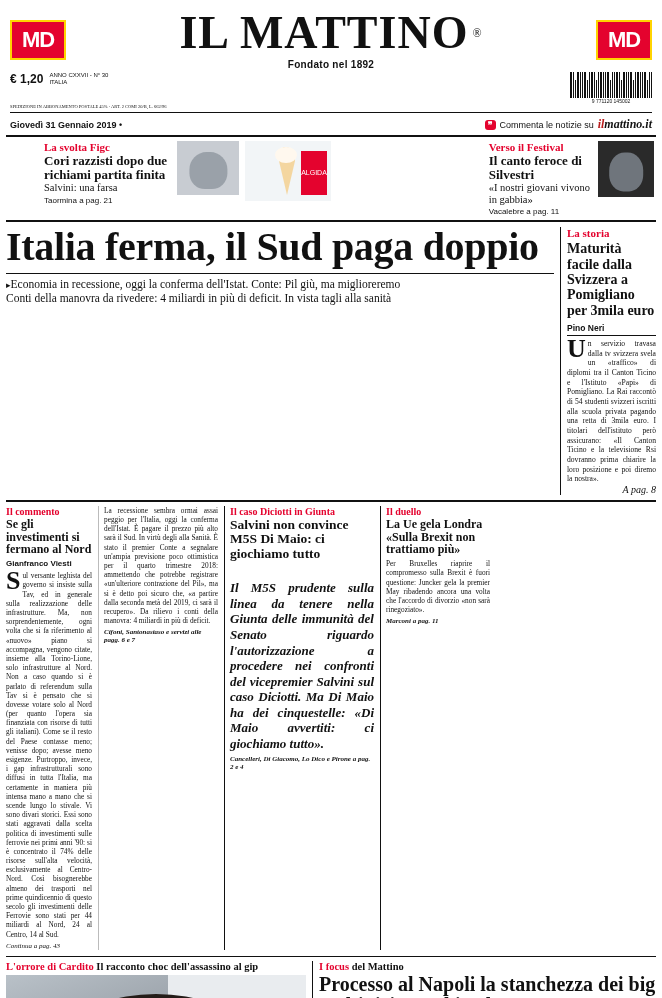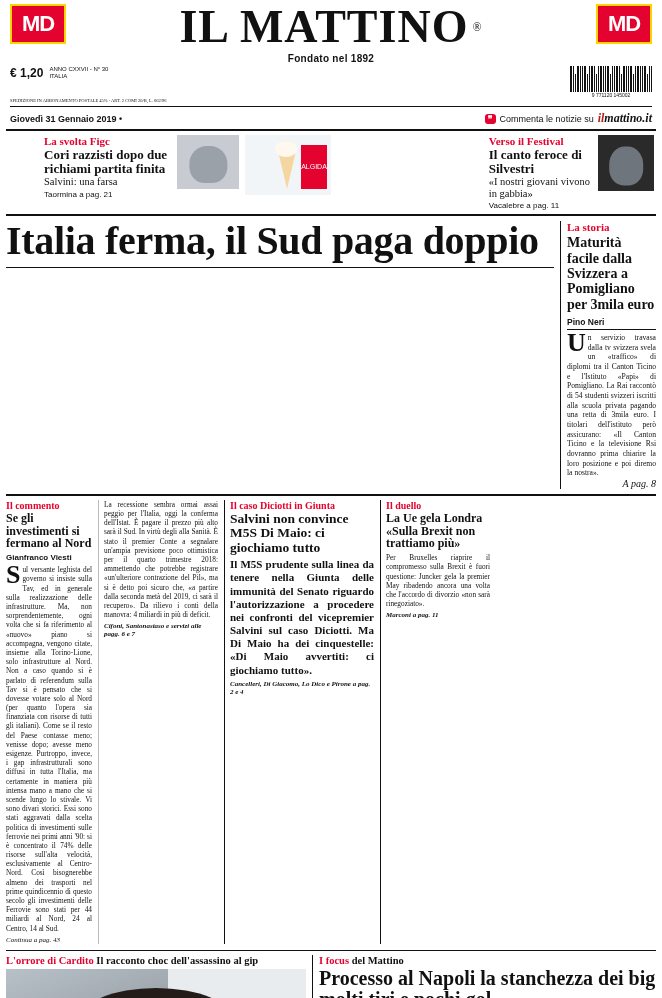--- a/index.html
+++ b/index.html
@@ -6,21 +6,21 @@
   body {
     width: 662px; height: 998px;
     background: #ffffff;
     font-family: "Liberation Serif", serif;
     color: #111;
     overflow: hidden;
   }
   .page { width: 662px; height: 998px; position: relative; padding: 0 6px; }
 
   
-  .masthead { display:flex; align-items:flex-start; justify-content:space-between; padding: 4px 4px 0 4px; }
+  .masthead { display:flex; align-items:center; justify-content:space-between; padding: 10px 4px 0 4px; }
   .md-logo {
     width:56px; height:40px; background:#e4032e; border:2px solid #ffd400;
     display:flex; align-items:center; justify-content:center;
     color:#fff; font-family:"Liberation Sans", sans-serif; font-weight:bold; font-size:22px;
     letter-spacing:-1px;
   }
   .title-wrap { flex:1; text-align:center; position:relative; }
   .paper-title {
     font-family:"Liberation Serif", serif;
     font-weight:bold; font-size:46px; letter-spacing:1px; line-height:1;
@@ -85,21 +85,21 @@
   .fivecol { display:flex; gap:6px; border-top:2px solid #111; margin-top:5px; padding-top:4px; }
   .col { font-size:7.4px; }
   .c1 { width:86px; }
   .c2 { width:120px; border-left:1px solid #bbb; padding-left:5px;}
   .c3 { width:150px; border-left:1px solid #111; padding-left:5px;}
   .c4 { width:110px; border-left:1px solid #111; padding-left:5px;}
   .c5 { width:104px; border-left:1px solid #111; padding-left:5px;}
   .kick-red { color:#e4032e; font-weight:bold; font-size:10px; }
   .col-head { font-weight:bold; font-size:13.5px; line-height:1.07; margin-top:1px;}
   .col-head.sm { font-size:12px; }
-  .col-sub { font-weight:bold; font-size:11px; line-height:1.2; margin-top:3px; text-align:justify;}
+  .col-sub { font-weight:bold; font-size:13px; line-height:1.2; margin-top:19px; text-align:justify;font-style:italic;}
   .col-by { font-family:"Liberation Sans", sans-serif; font-weight:bold; font-size:8px; margin-top:3px;}
   .colbody2 { font-size:7.3px; line-height:1.26; text-align:justify; margin-top:3px;}
   .credits { font-size:7px; font-weight:bold; font-style:italic; margin-top:3px;}
   .credits2 { font-size:7px; font-style:italic; margin-top:3px;}
 
   
   .midwrap { display:flex; gap:6px; margin-top:6px; border-top:1px solid #111; padding-top:4px;}
   .photo-col { width:300px; }
   .photo-kick { font-size:10.5px; font-weight:bold; }
   .photo-kick .red { color:#e4032e; }
@@ -232,20 +232,24 @@
       <div class="ph fest">
           <span class="ph-face" style="background:#6f757c"></span>
         </div>
     </div>
   </div>
 
   <div class="mainwrap">
     <div class="mainleft">
       <div class="bighead">Italia ferma, il Sud paga doppio</div>
       <div class="sumrule"></div>
+      <div class="summary">
+        <span class="tri">▸</span><span>Economia in recessione, oggi la conferma dell'Istat. Conte: Pil giù, ma miglioreremo</span><br>
+        <span>Conti della manovra da rivedere: 4 miliardi in più di deficit. In vista tagli alla sanità</span>
+      </div>
     </div>
     <div class="rightcol">
       <div class="storia-kick">La storia</div>
       <div class="storia-head">Maturità facile dalla Svizzera a Pomigliano per 3mila euro</div>
       <div class="byline">Pino Neri</div>
       <div class="colbody"><span class="drop">U</span><span>n servizio travasa dalla tv svizzera svela un «traffico» di diplomi tra il Canton Ticino e l'Istituto «Papi» di Pomigliano. La Rai raccontò di 54 studenti svizzeri iscritti alla scuola privata pagando una retta di 3mila euro. I titolari dell'istituto però assicurano: «Il Canton Ticino e la televisione Rsi dovranno prima chiarire la loro posizione e poi diremo la nostra».</span></div>
       <div class="refright">A pag. 8</div>
     </div>
   </div>
 

